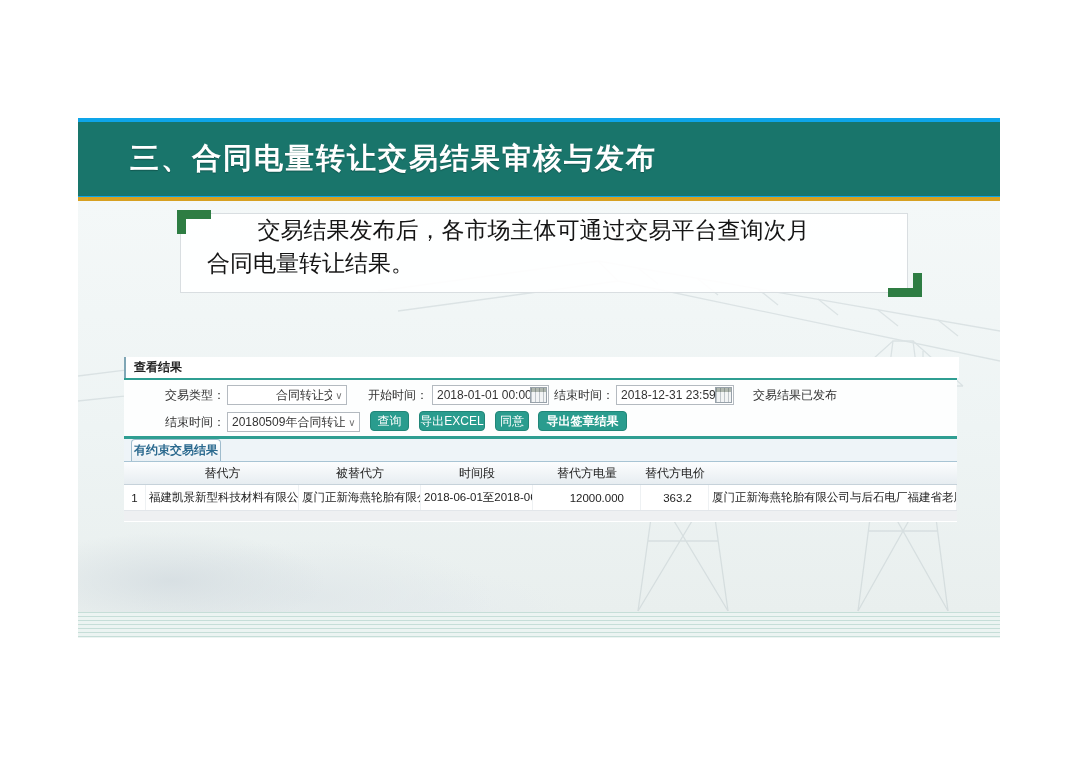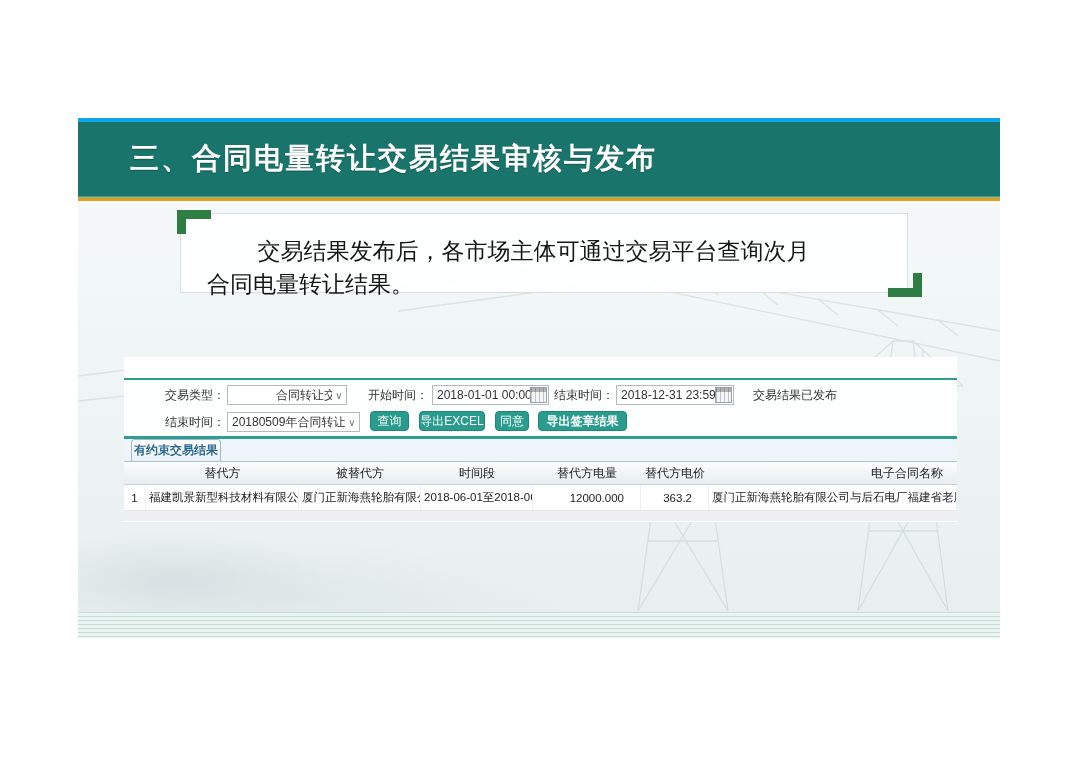--- a/index.html
+++ b/index.html
@@ -22,21 +22,21 @@
       radial-gradient(180px 60px at 70% 95%, rgba(230,236,238,.8), rgba(230,236,238,0) 70%);}
 
   .title-bar{position:absolute;left:0;top:4px;width:922px;height:74px;background:#19756b;
     display:flex;align-items:center;}
   .title-bar .t{color:#ffffff;font-size:29px;font-weight:bold;padding-left:52px;letter-spacing:2px;
     text-shadow:0 1px 1px rgba(0,0,0,.25);white-space:nowrap;}
   .gold-line{position:absolute;left:0;top:79px;width:922px;height:4px;background:#d7a021;}
 
   .intro-box{position:absolute;left:102px;top:95px;width:728px;height:80px;
     background:rgba(255,255,255,.92);border:1px solid #d9dee1;box-sizing:border-box;
-    padding:21px 18px 0 26px;}
+    padding:0 18px 0 26px;}
   .intro-box .l1{font-size:23px;color:#151515;text-indent:2.2em;line-height:33px;white-space:nowrap;}
   .intro-box .l2{font-size:23px;color:#151515;line-height:33px;white-space:nowrap;}
   .bracket{position:absolute;width:34px;height:24px;}
   .bracket span{position:absolute;background:#2e7d43;}
   .br-tl{left:99px;top:92px;}
   .br-tl .h{left:0;top:0;width:34px;height:9px;}
   .br-tl .v{left:0;top:0;width:9px;height:24px;}
   .br-br{left:810px;top:155px;}
   .br-br .h{right:0;bottom:0;width:34px;height:9px;}
   .br-br .v{right:0;bottom:0;width:9px;height:24px;}
@@ -121,20 +121,23 @@
   <div class="bracket br-tl">
       <span class="h"></span>
       <span class="v"></span>
     </div>
   <div class="bracket br-br">
       <span class="h"></span>
       <span class="v"></span>
     </div>
 
   <div class="panel">
+    <div class="panel-head">
+      <span class="t">查看结果</span>
+    </div>
     <div class="rule1"></div>
 
     <div class="form">
 
       <span class="lbl" style="left:25px;top:4px;width:76px;">交易类型：</span>
       <div class="box" style="left:103px;top:5px;width:120px;padding-left:44px;">
         <span class="val">合同转让交易</span>
         <span class="chev">∨</span>
       </div>
       <span class="lbl" style="left:228px;top:4px;width:76px;text-align:right;">开始时间：</span>
@@ -165,21 +168,20 @@
       <div class="tab">有约束交易结果</div>
     </div>
 
     <div class="thead grid">
       <div class="c"></div>
       <div class="c">替代方</div>
       <div class="c">被替代方</div>
       <div class="c">时间段</div>
       <div class="c">替代方电量</div>
       <div class="c">替代方电价</div>
-      <div class="c right">电子合同名称</div>
     </div>
 
     <div class="trow grid">
       <div class="c center">1</div>
       <div class="c">福建凯景新型科技材料有限公司</div>
       <div class="c">厦门正新海燕轮胎有限公司</div>
       <div class="c">2018-06-01至2018-06-30</div>
       <div class="c right">12000.000</div>
       <div class="c right">363.2</div>
       <div class="c">厦门正新海燕轮胎有限公司与后石电厂福建省老用户2018</div>

